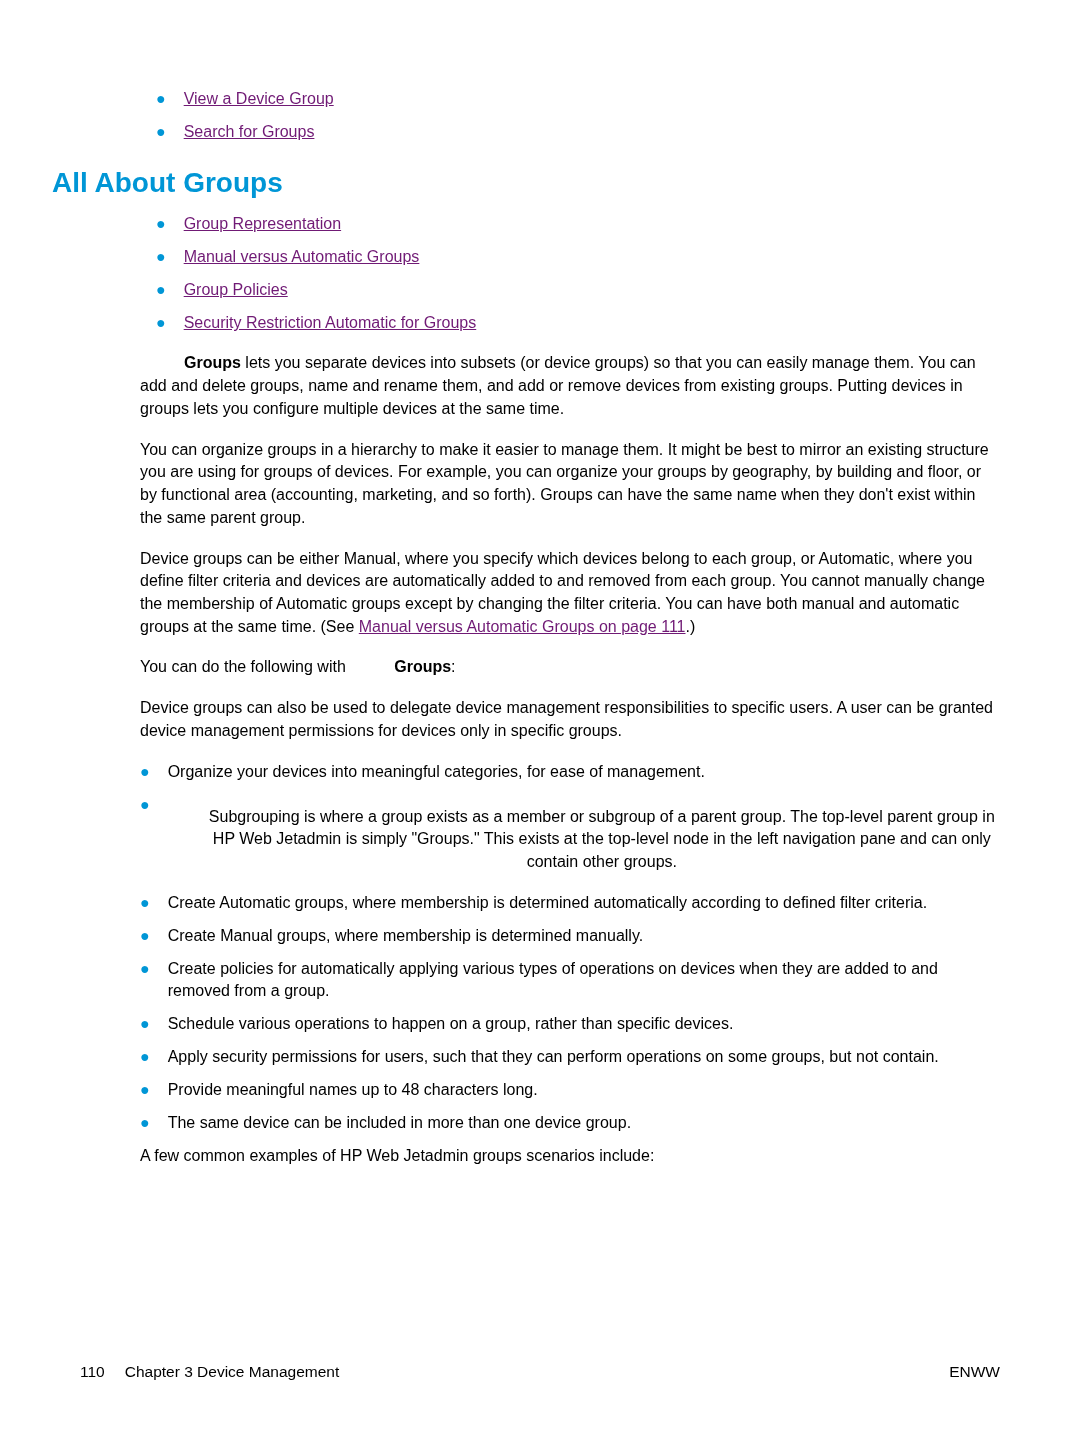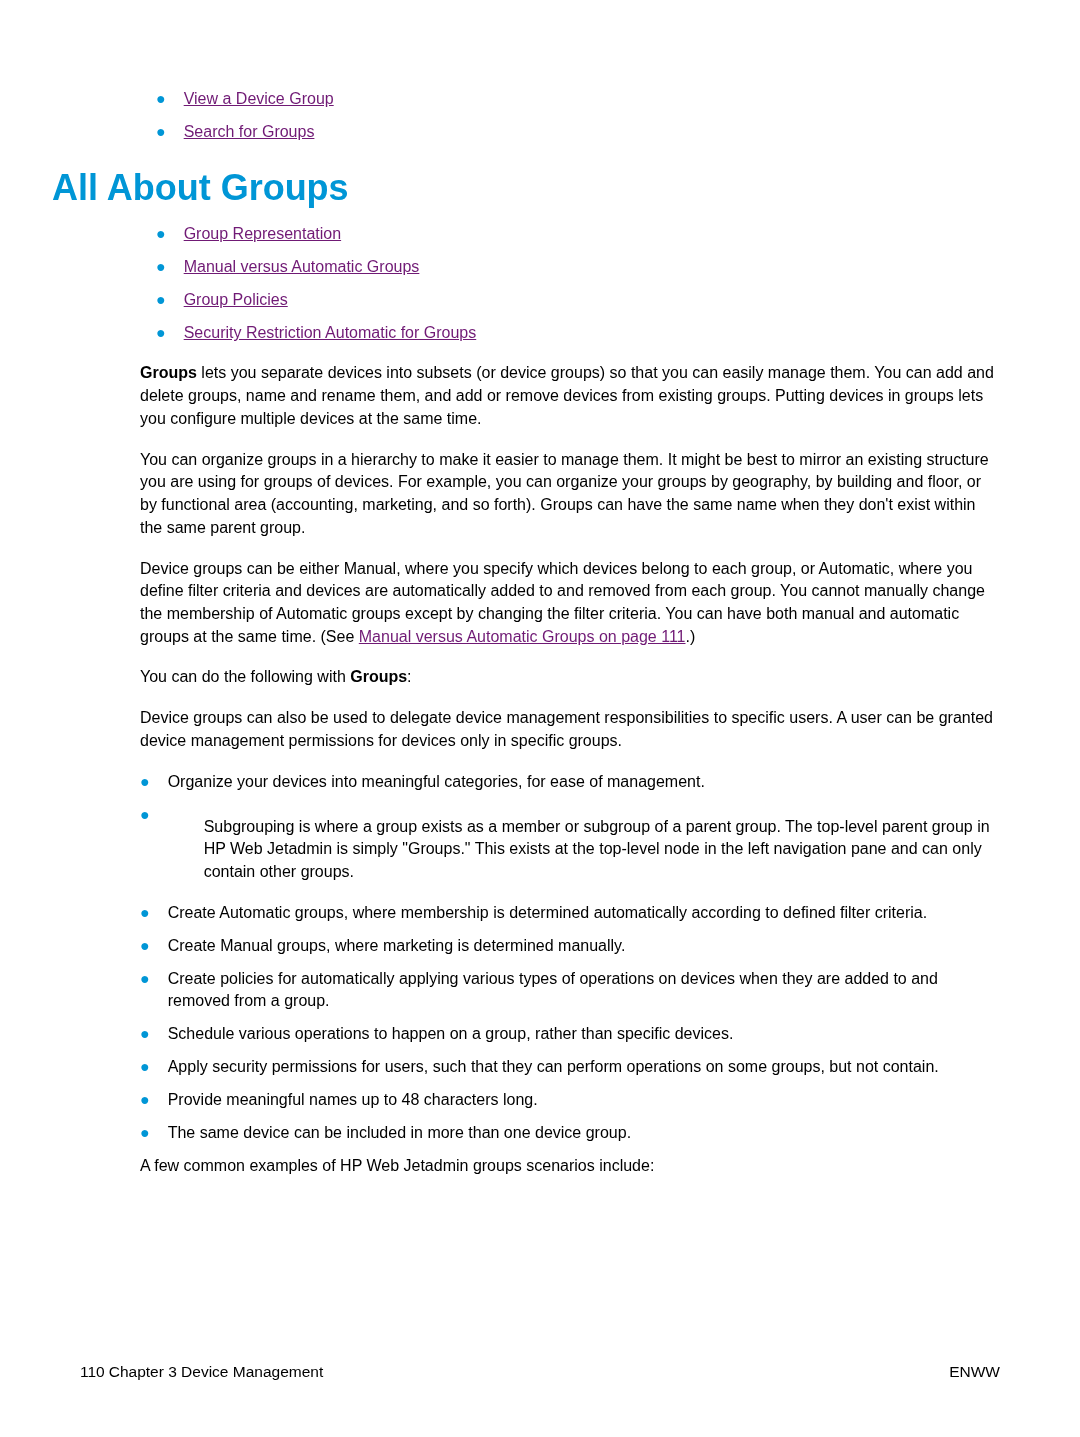--- a/index.html
+++ b/index.html
@@ -41,45 +41,45 @@
     line-height: 1.38;
     flex-shrink: 0;
   }
   .bullet-text { flex: 1; }
   .link {
     color: #701a75;
     text-decoration: underline;
   }
   h2.section-heading {
     color: #0096d6;
-    font-size: 36px;
+    font-size: 28px;
     font-weight: bold;
     margin: 0 0 14px -28px;
   }
   .para {
     font-size: 16px;
     line-height: 1.42;
     margin: 0 0 18px 60px;
   }
-  .bold { font-weight: bold; }
+  .bold { font-weight: bold; margin-left: 44px; }
   .sub-para {
     font-size: 16px;
     line-height: 1.42;
     margin: 12px 0 0 36px;
   }
   .footer {
     position: absolute;
     bottom: 56px;
     left: 80px;
     right: 80px;
     display: flex;
     justify-content: space-between;
     font-size: 15.5px;
   }
-  .footer-left { display: flex; gap: 4px; }
+  .footer-left { display: flex; gap: 20px; }
 </style>
 </head>
 <body>
 
 <div class="page">
 
   <ul class="top-bullets">
     <li class="bullet-row">
       <span class="bullet-dot">●</span>
       <span class="bullet-text"><a href="#" class="link">View a Device Group</a></span>
@@ -128,30 +128,30 @@
   <p class="para">Device groups can also be used to delegate device management responsibilities to specific users. A user can be granted device management permissions for devices only in specific groups.</p>
 
   <ul class="body-bullets">
     <li class="bullet-row">
       <span class="bullet-dot">●</span>
       <span class="bullet-text">Organize your devices into meaningful categories, for ease of management.</span>
     </li>
     <li class="bullet-row" style="margin-bottom:18px;">
       <span class="bullet-dot">●</span>
       <span class="bullet-text">
-        <span class="sub-para" style="display:block;">Subgrouping is where a group exists as a member or subgroup of a parent group. The top-level parent group in HP Web Jetadmin is simply "Groups." This exists at the top-level node in the left navigation pane and can only contain other groups.</span>
+        <span class="sub-para" style="display:block;text-align:center;">Subgrouping is where a group exists as a member or subgroup of a parent group. The top-level parent group in HP Web Jetadmin is simply "Groups." This exists at the top-level node in the left navigation pane and can only contain other groups.</span>
       </span>
     </li>
     <li class="bullet-row">
       <span class="bullet-dot">●</span>
       <span class="bullet-text">Create Automatic groups, where membership is determined automatically according to defined filter criteria.</span>
     </li>
     <li class="bullet-row">
       <span class="bullet-dot">●</span>
-      <span class="bullet-text">Create Manual groups, where marketing is determined manually.</span>
+      <span class="bullet-text">Create Manual groups, where membership is determined manually.</span>
     </li>
     <li class="bullet-row">
       <span class="bullet-dot">●</span>
       <span class="bullet-text">Create policies for automatically applying various types of operations on devices when they are added to and removed from a group.</span>
     </li>
     <li class="bullet-row">
       <span class="bullet-dot">●</span>
       <span class="bullet-text">Schedule various operations to happen on a group, rather than specific devices.</span>
     </li>
     <li class="bullet-row">

